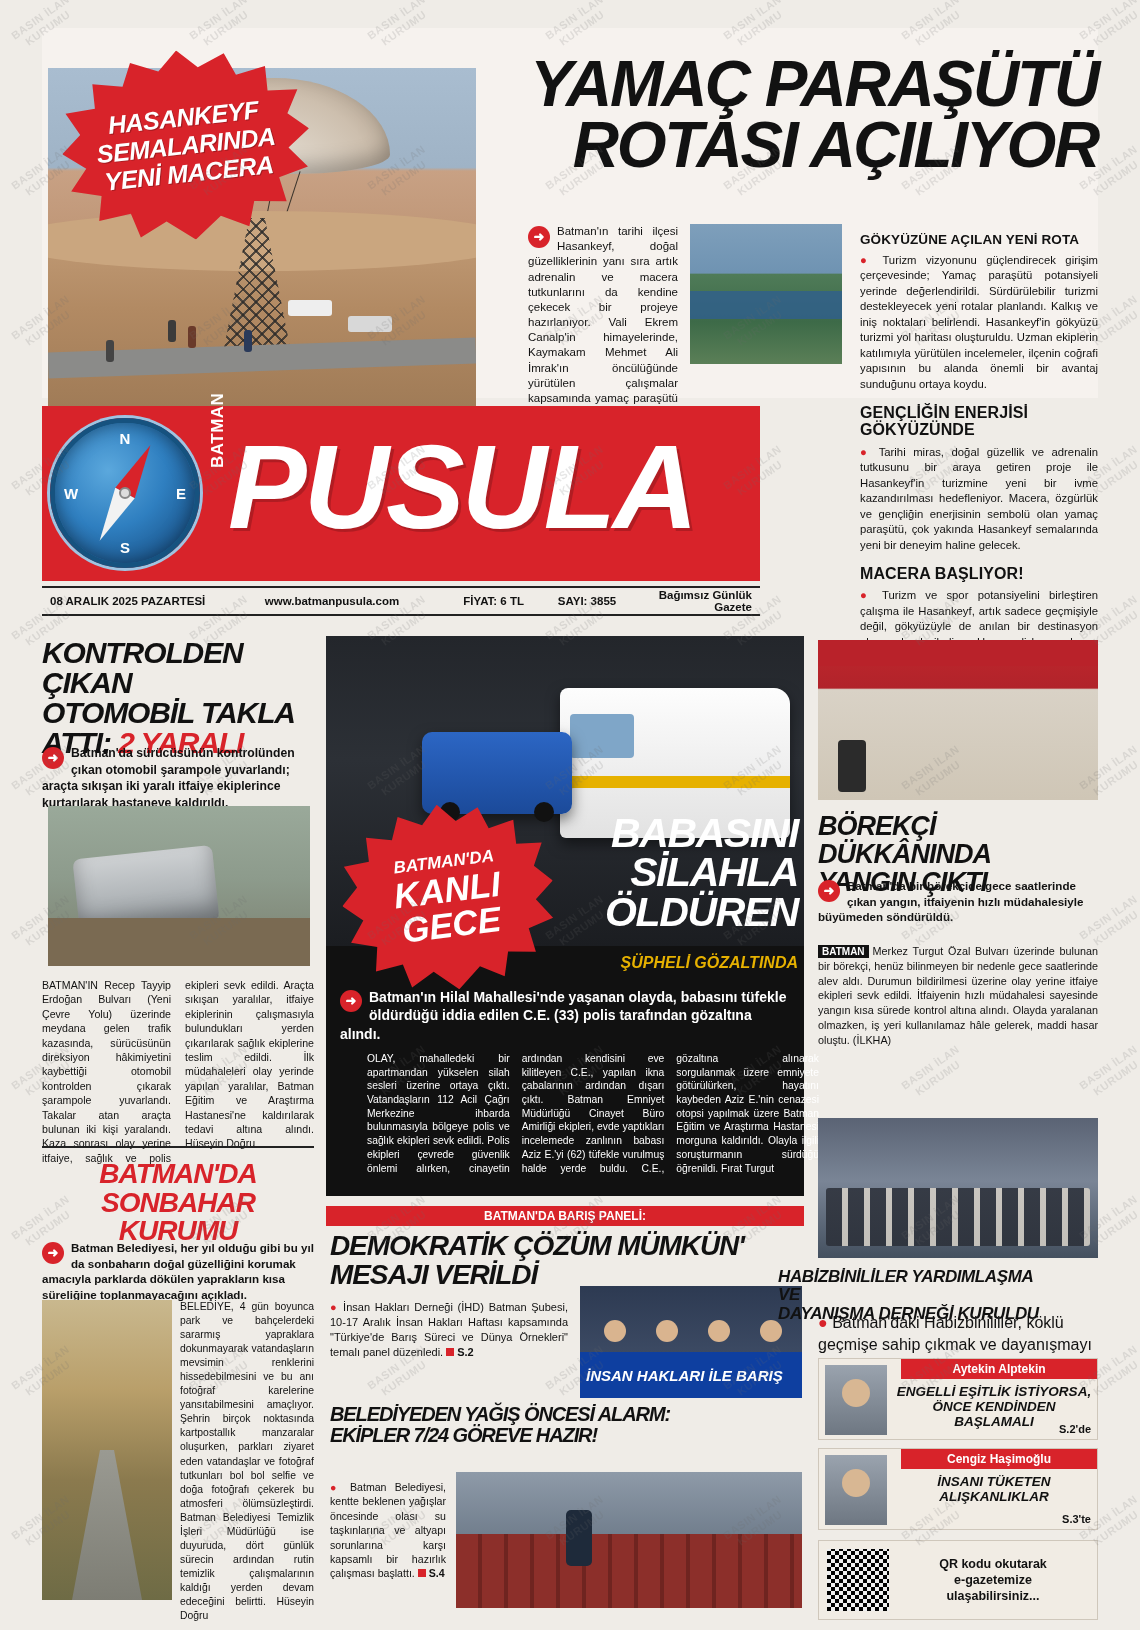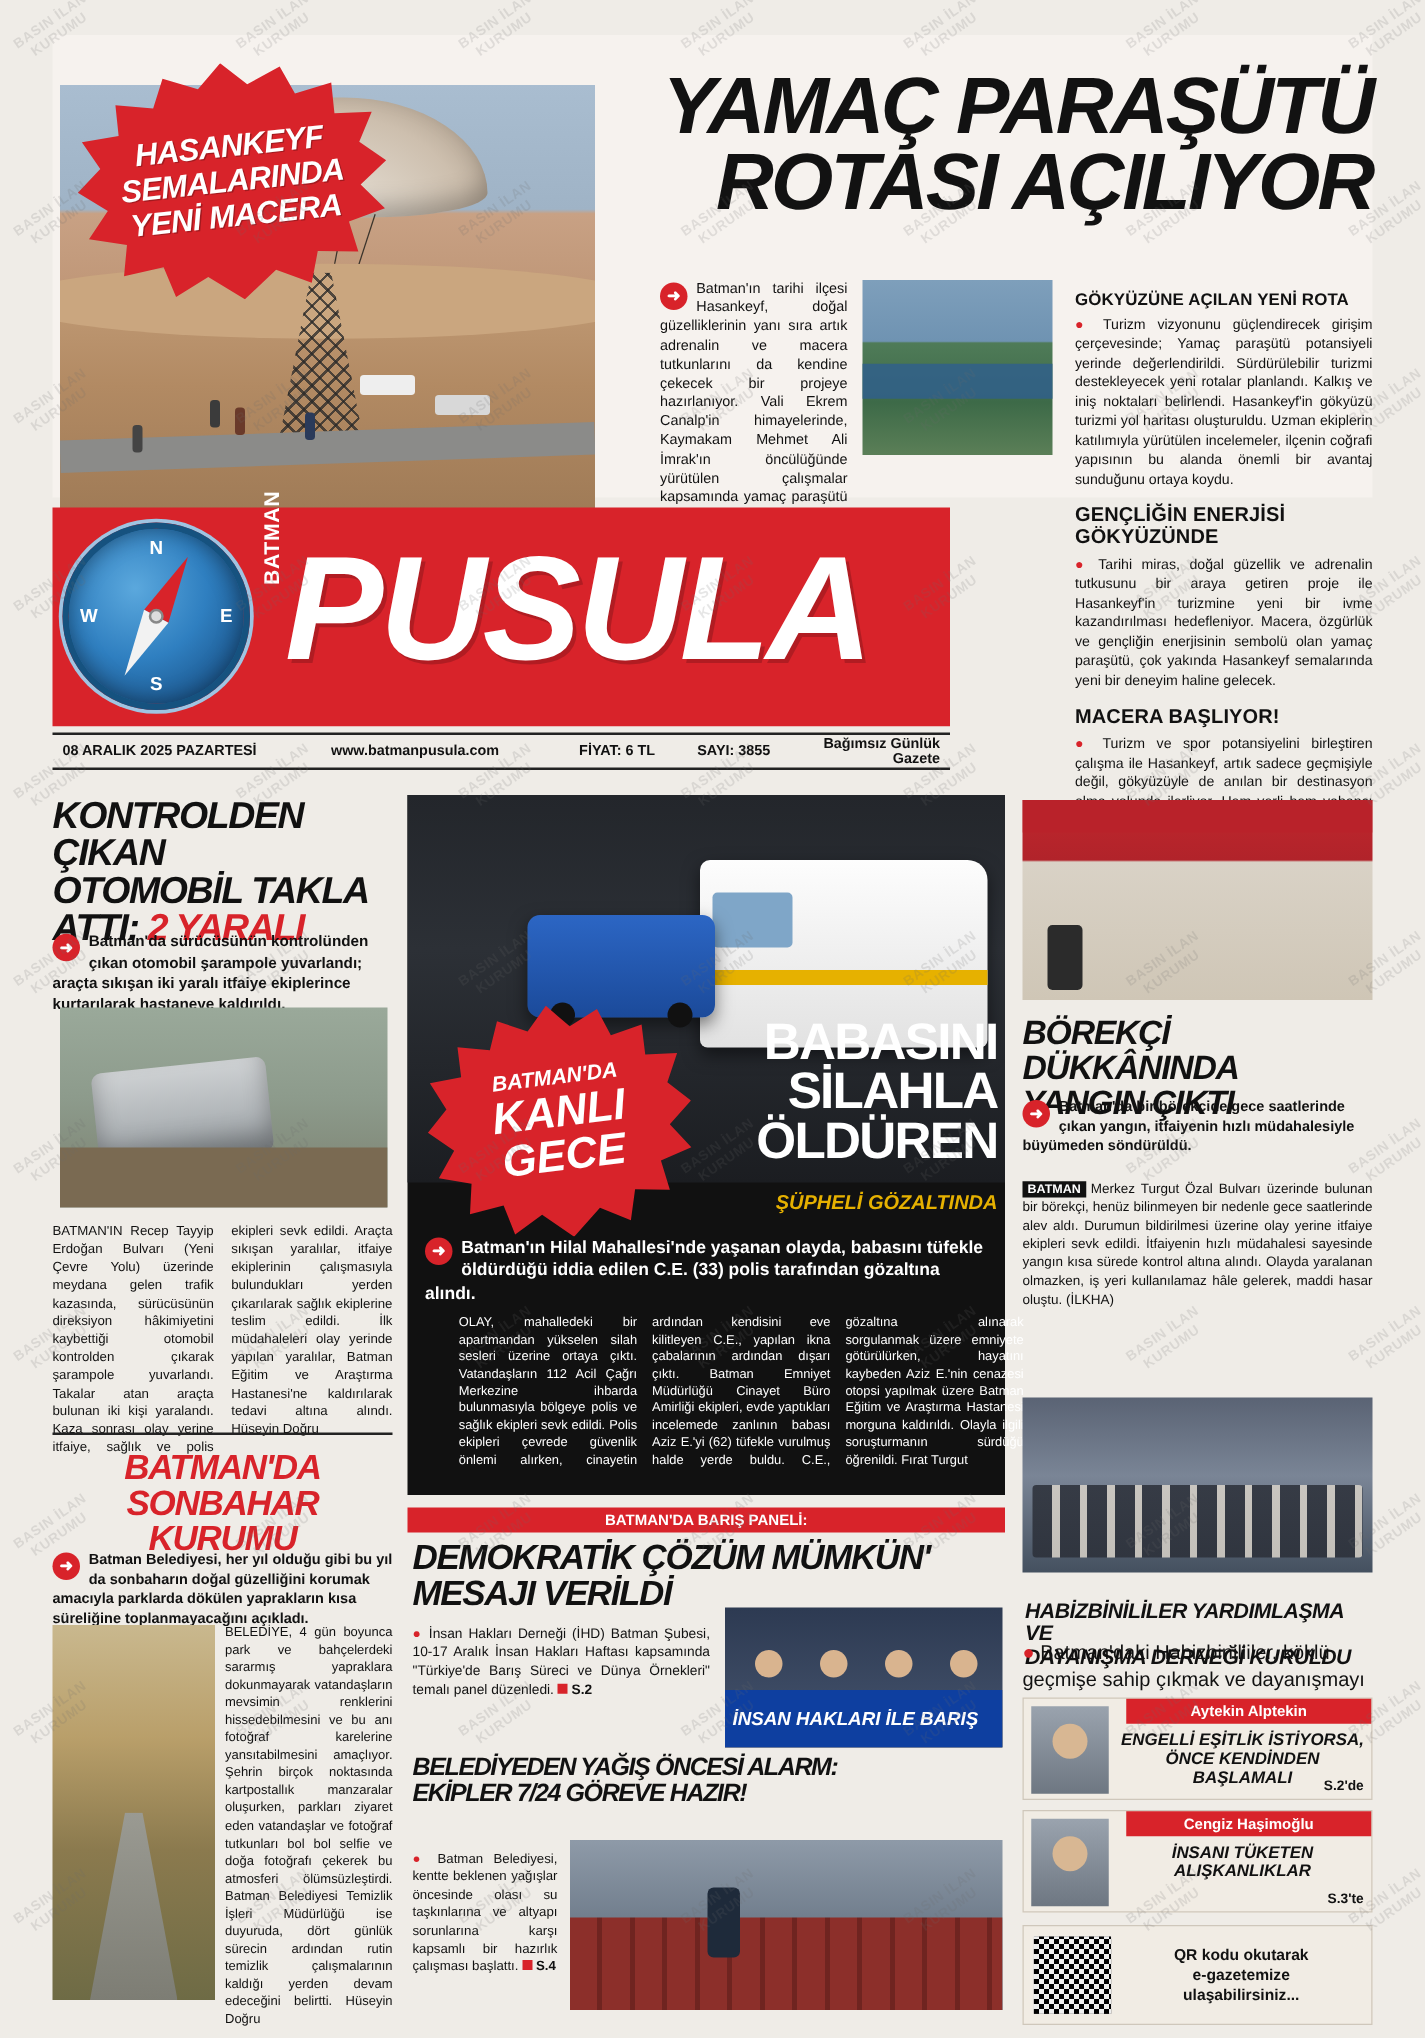--- a/index.html
+++ b/index.html
@@ -264,21 +264,21 @@
       15% 26%,15% 13%,27% 16%,31% 4%,42% 10%);
     display:flex; flex-direction:column; align-items:center; justify-content:center;
     transform: rotate(-7deg);
   }
   .cstar .s1{ color:#fff; font-weight:800; font-size:17px; font-style:italic; }
   .cstar .s2{ color:#fff; font-weight:800; font-size:35px; font-style:italic; line-height:1; }
   .cstar .s3{ color:#fff; font-weight:800; font-size:35px; font-style:italic; line-height:1; }
   .chead {
     position:absolute; left:232px; top:178px; width:240px;
     color:#fff; font-weight:800; font-size:41px; line-height:.96; letter-spacing:-1.4px;
-    text-align:right; z-index:5;
+    font-style:italic; text-align:right; z-index:5;
   }
   .csub {
     position:absolute; left:232px; top:318px; width:240px;
     color:#e6b100; font-weight:800; font-size:16px; text-align:right; font-style:italic;
   }
   .clead {
     position:absolute; left:14px; top:352px; width:452px;
     color:#fff; font-size:14px; line-height:1.32; font-weight:600;
   }
   .cbody {
@@ -366,23 +366,23 @@
     position:absolute; left:818px; top:1118px; width:280px; height:140px;
     background: linear-gradient(#5a6374 0%, #7a8596 45%, #44505f 100%);
     overflow:hidden;
   }
   .rphoto2 .row{
     position:absolute; bottom:12px; left:8px; right:8px; height:58px;
     background: repeating-linear-gradient(90deg,#2b2f38 0 16px, #d8d2c8 16px 22px);
     border-radius:3px; opacity:.85;
   }
   .rh2 {
-    position:absolute; left:820px; top:1268px; width:280px;
+    position:absolute; left:778px; top:1268px; width:280px;
     font-size:17px; font-weight:800; line-height:1.08; letter-spacing:-.4px;
-    font-style:italic; color:#111;margin-top:12px;
+    font-style:italic; color:#111;
   }
   .rsum2 {
     position:absolute; left:818px; top:1312px; width:280px;
     font-size:16px; line-height:1.36; color:#111;
   }
   .sq { display:inline-block; width:8px; height:8px; background:#d8232a; margin-right:3px;}
 
   .colbox {
     position:absolute; left:818px; top:1358px; width:280px; height:82px;
     background:#f1ece4; border:1px solid #cfc7bb;

